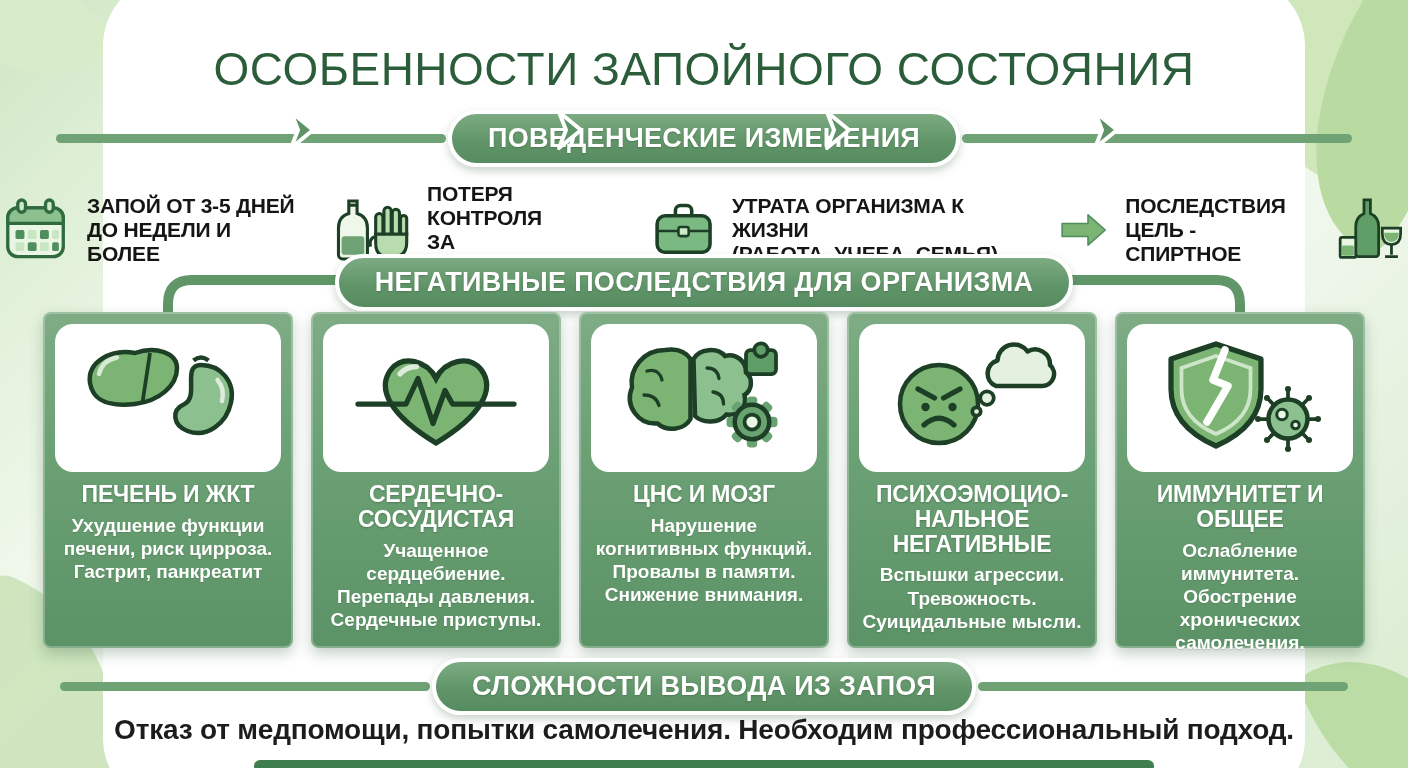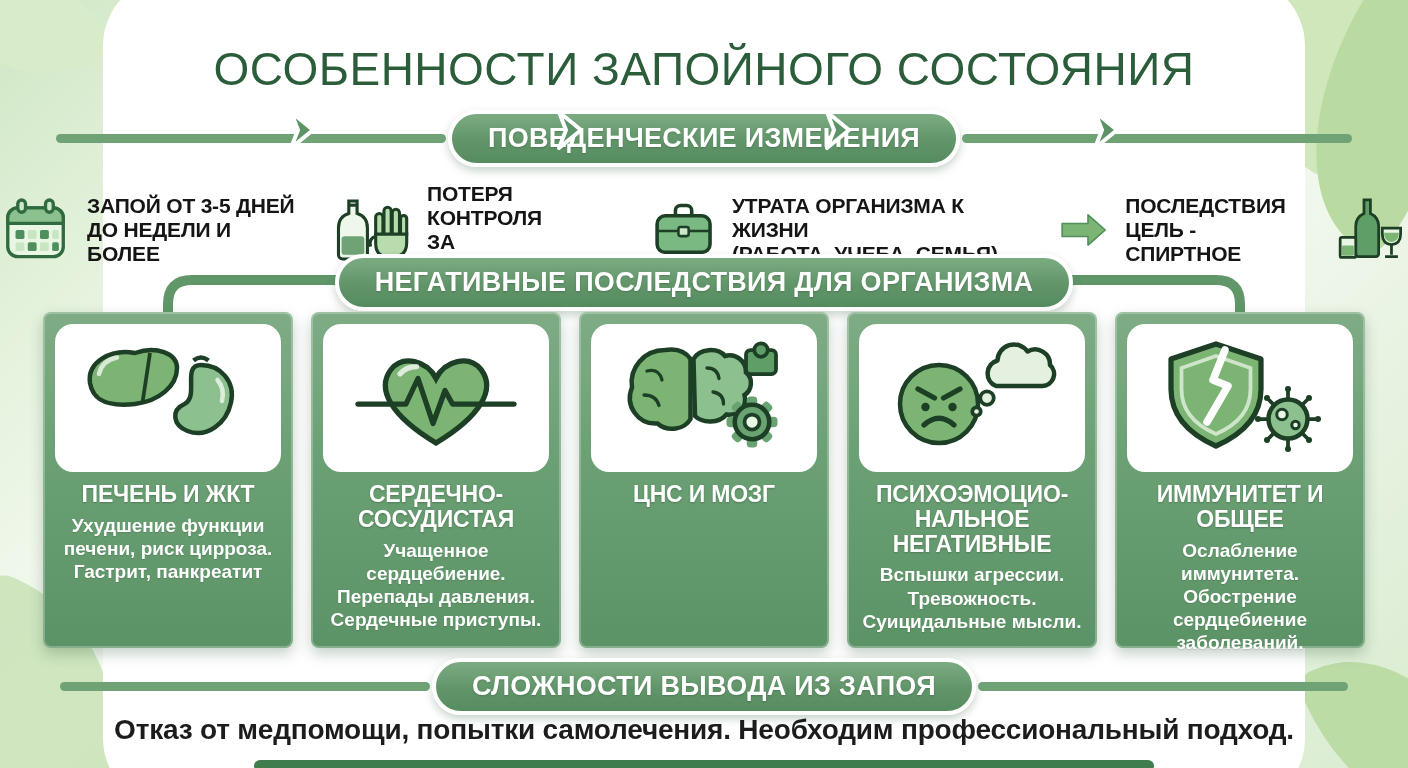--- a/index.html
+++ b/index.html
@@ -210,20 +210,21 @@
                 <rect x="-3.5" y="-17" width="7" height="34" rx="2.5" transform="rotate(45)"></rect>
                 <rect x="-3.5" y="-17" width="7" height="34" rx="2.5" transform="rotate(90)"></rect>
                 <rect x="-3.5" y="-17" width="7" height="34" rx="2.5" transform="rotate(135)"></rect>
               </g>
               <circle r="11.5" fill="#6aa372" stroke="#1c3f26" stroke-width="3"></circle>
               <circle r="5" fill="#e9f6e4" stroke="#1c3f26" stroke-width="2.5"></circle>
             </g>
           </svg>
         </div>
         <div class="card-title">ЦНС И МОЗГ</div>
+        <div class="card-body">Нарушение когнитивных функций. Провалы в памяти. Снижение внимания.</div>
       </div>
 
       <div class="card">
         <div class="icon-panel">
           <svg width="180" height="120" viewBox="0 0 120 80">
             <circle cx="38" cy="44" r="26" fill="#7cb573" stroke="#1c3f26" stroke-width="3"></circle>
             <path d="M24 34 l11 6 M52 34 l-11 6" stroke="#1c3f26" stroke-width="3.5" stroke-linecap="round"></path>
             <circle cx="29" cy="46" r="2.8" fill="#1c3f26"></circle>
             <circle cx="47" cy="46" r="2.8" fill="#1c3f26"></circle>
             <path d="M28 58 q10 -9 20 0" stroke="#1c3f26" stroke-width="3.5" fill="none" stroke-linecap="round"></path>
@@ -256,21 +257,21 @@
                 <circle cx="-20" cy="0" r="2"></circle>
                   <circle cx="-14" cy="-14" r="2"></circle>
               </g>
               <circle r="13" fill="#8cc08e" stroke="#1c3f26" stroke-width="3"></circle>
               <circle cx="-4" cy="-3" r="3.5" fill="#e9f6e4" stroke="#1c3f26" stroke-width="2"></circle>
               <circle cx="5" cy="4" r="2.5" fill="#e9f6e4" stroke="#1c3f26" stroke-width="2"></circle>
             </g>
           </svg>
         </div>
         <div class="card-title">ИММУНИТЕТ И ОБЩЕЕ</div>
-        <div class="card-body">Ослабление иммунитета. Обострение сердцебиение заболеваний.</div>
+        <div class="card-body">Ослабление иммунитета. Обострение хронических самолечения.</div>
       </div>
     </div>
 
     <svg class="gap-arrow ga1" viewBox="0 0 34 44">
         <path d="M6 4 L28 22 L6 40 L13 22 Z" fill="#5d9366" stroke="#ffffff" stroke-width="4" stroke-linejoin="round"></path>
       </svg>
     <svg class="gap-arrow ga2" viewBox="0 0 34 44">
         <path d="M6 4 L28 22 L6 40 L13 22 Z" fill="#5d9366" stroke="#ffffff" stroke-width="4" stroke-linejoin="round"></path>
       </svg>
     <svg class="gap-arrow ga3" viewBox="0 0 34 44">

